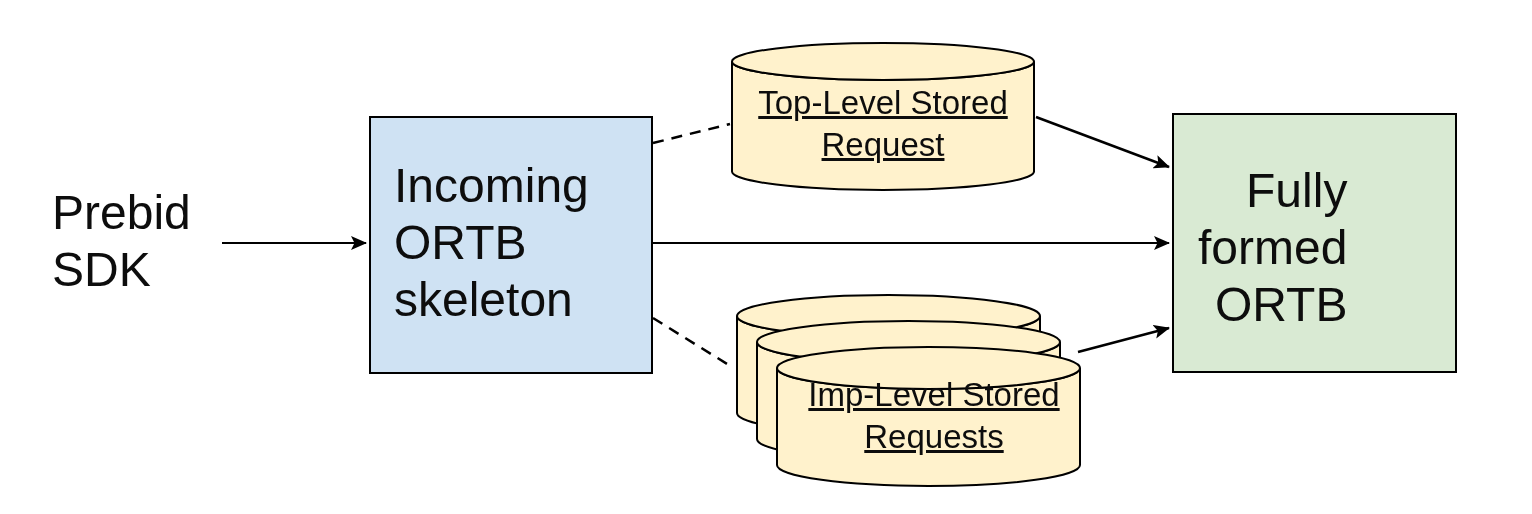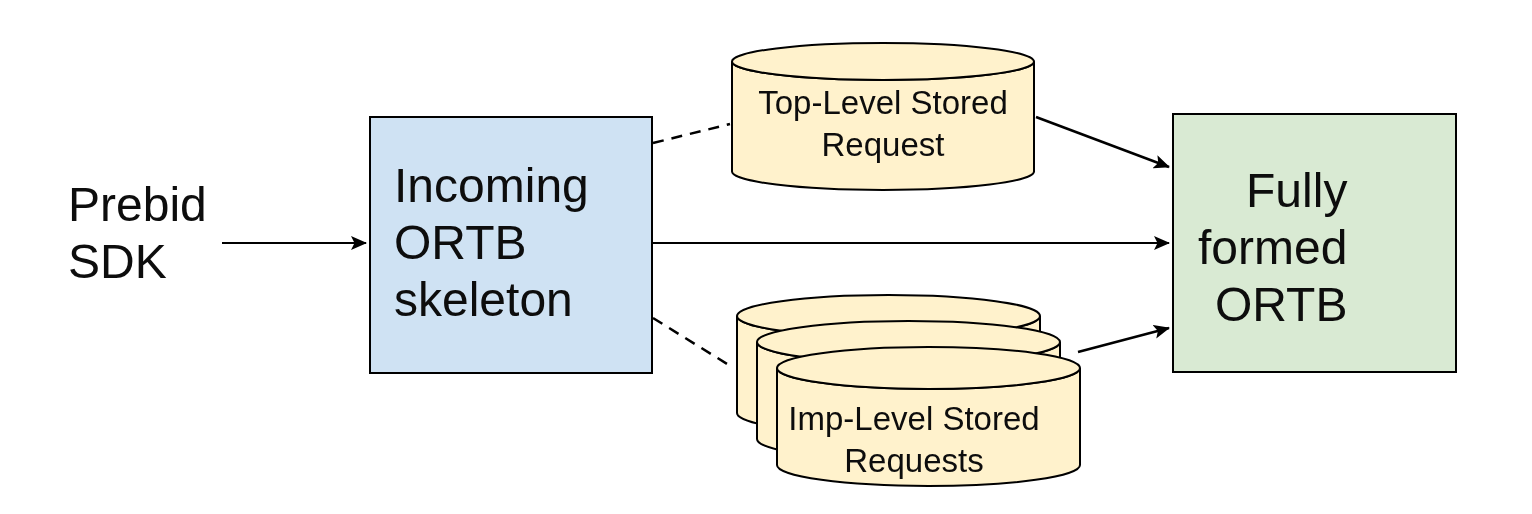--- a/index.html
+++ b/index.html
@@ -11,25 +11,25 @@
     font-family: "Liberation Sans", sans-serif;
     overflow: hidden;
   }
   .canvas svg { position: absolute; left: 0; top: 0; }
   .label {
     position: absolute;
     white-space: pre-line;
     color: #0d0d0d;
   }
   .label.big   { font-size: 48px; line-height: 57px; }
-  .label.small { font-size: 33px; line-height: 42px; text-align: center; }
-  .lbl-prebid   { left: 52px;   top: 176px; margin-left: 16px; }
+  .label.small { font-size: 33px; line-height: 42px; text-align: center; text-decoration: underline; }
+  .lbl-prebid   { left: 52px;   top: 184px; }
   .lbl-incoming { left: 394px;  top: 157px; }
   .lbl-topcyl   { left: 732px;  top: 82px;  width: 302px; }
-  .lbl-impcyl   { left: 777px;  top: 374px; width: 274px; margin-top: 24px; }
+  .lbl-impcyl   { left: 797px;  top: 374px; width: 274px; }
   .lbl-fully    { left: 1198px; top: 162px; text-align: right; }
   .edge        { stroke: #000000; stroke-width: 2; fill: none; }
   .edge.thick  { stroke-width: 2.5; }
   .edge.dashed { stroke-dasharray: 11 8; stroke-width: 2.5; }
   .shape       { stroke: #000000; stroke-width: 2; }
 </style>
 </head>
 <body>
 
 <div class="canvas">

